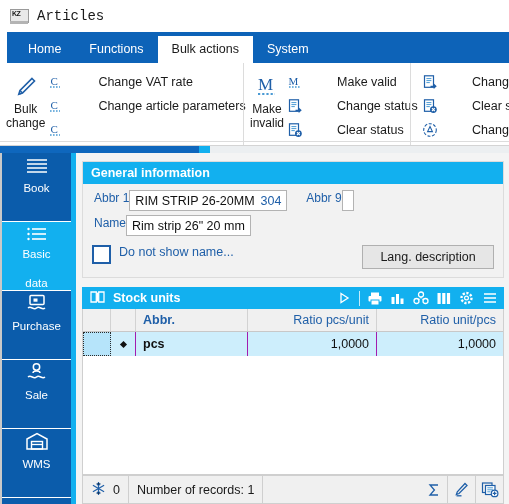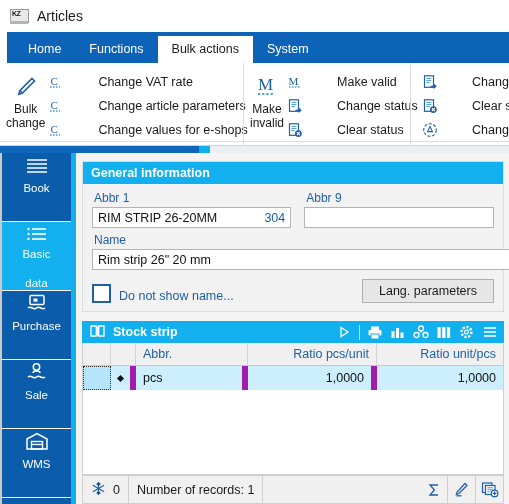--- a/index.html
+++ b/index.html
@@ -11,21 +11,21 @@
   }
   .app{position:relative;width:509px;height:504px;overflow:hidden;background:#f0f0f0;}
 
   
   .titlebar{height:32px;background:#ffffff;display:flex;align-items:center;padding-left:10px;gap:9px;
             border-bottom:0px solid #fff;}
   .app-icon{width:18px;height:15px;position:relative;flex:0 0 auto;}
   .app-icon .box{position:absolute;left:0;top:0;width:17px;height:12px;background:#e9e9e9;border:1px solid #9a9a9a;}
   .app-icon .kz{position:absolute;left:2px;top:1px;font-size:7px;font-weight:bold;color:#1a1a1a;letter-spacing:-.5px;}
   .app-icon .bar{position:absolute;left:0;bottom:0;width:18px;height:3px;background:#b4b4b4;}
-  .title-text{font-size:14px;color:#1a1a1a;}
+  .title-text{font-size:14px;color:#1a1a1a;font-family:Liberation Mono, monospace;}
 
   
   .tabbar{height:31px;background:#0d63b8;display:flex;align-items:flex-end;padding-left:14px;position:relative;}
   .tabbar:before{content:"";position:absolute;left:0;top:0;width:7px;height:31px;background:#ffffff;}
   .tab{height:27px;line-height:27px;padding:0 14px;font-size:12.5px;color:#ffffff;cursor:default;white-space:nowrap;}
   .tab.active{background:#ffffff;color:#1a1a1a;font-weight:normal;}
 
   
   .ribbon{height:82px;background:#ffffff;display:flex;position:relative;overflow:hidden;
           border-bottom:1px solid #d4d4d4;}
@@ -65,31 +65,31 @@
   
   .content{flex:1;min-width:0;background:#f4f4f4;padding:8px 5px 0 6px;display:flex;flex-direction:column;}
 
   .panel{background:#d946ef;border:1px solid #dcdcdc;}
   .panel-head{height:22px;background:#12b0ef;color:#ffffff;font-weight:bold;font-size:12.5px;
               display:flex;align-items:center;padding:0 8px;gap:6px;}
   .panel-head .ptitle{flex:1;}
 
   .gi-body{padding:6px 9px 8px 9px;background:#f2f2f2;}
   .fieldrow{display:flex;gap:13px;}
-  .field{display:flex;flex-direction:column;}
+  .field{display:flex;flex-direction:row;}
   .flabel{font-size:12px;color:#1f5fa8;line-height:17px;padding-left:2px;}
   .input{height:21px;background:#ffffff;border:1px solid #b3b3b3;display:flex;align-items:center;
          padding:0 5px;font-size:12.5px;color:#111;box-sizing:border-box;}
   .input .val{flex:1;overflow:hidden;white-space:nowrap;}
   .input .suffix{color:#1f5fa8;font-size:12.5px;padding-left:6px;}
   .f-abbr1{width:210px;}
   .f-abbr2{width:200px;}
   .f-name{width:423px;}
 
-  .checkrow{display:flex;align-items:flex-end;margin-top:9px;}
+  .checkrow{display:flex;align-items:flex-start;margin-top:9px;}
   .chk{width:15px;height:15px;border:2px solid #1f5fa8;background:#ffffff;flex:0 0 auto;}
   .chklbl{font-size:12.5px;color:#1f5fa8;margin-left:8px;}
   .btn{margin-left:auto;height:22px;min-width:130px;background:#e6e6e6;border:1px solid #b0b0b0;
        font-size:12.5px;color:#1a1a1a;display:flex;align-items:center;justify-content:center;cursor:default;}
 
   
   .stock{margin-top:9px;display:flex;flex-direction:column;flex:1;min-height:0;}
   .stock-head{height:22px;background:#12b0ef;color:#fff;font-weight:bold;font-size:12.5px;
               display:flex;align-items:center;padding:0 4px 0 8px;gap:6px;}
   .stock-head .ptitle{flex:1;padding-left:2px;}
@@ -97,25 +97,25 @@
   .stool .ti{width:20px;height:18px;display:flex;align-items:center;justify-content:center;cursor:default;}
   .tsep{width:1px;height:15px;background:#ffffff;opacity:.75;margin:0 2px;}
 
   .grid{flex:1;min-height:0;background:#ffffff;border:1px solid #cfcfcf;border-top:none;display:flex;flex-direction:column;}
   .grid-header{display:flex;height:22px;background:#f0f0f0;border-bottom:1px solid #c8c8c8;
                font-size:12.5px;color:#1f5fa8;}
   .gh{display:flex;align-items:center;padding:0 7px;border-right:1px solid #d2d2d2;box-sizing:border-box;}
   .gh.num{justify-content:flex-end;}
   .c-sel{width:28px;flex:0 0 auto;}
   .c-ind{width:25px;flex:0 0 auto;}
-  .c-abbr{width:112px;flex:0 0 auto;}
+  .c-abbr{width:112px;flex:0 0 auto;font-weight:bold;}
   .c-r1{width:129px;flex:0 0 auto;}
   .c-r2{flex:1;min-width:0;border-right:none;}
   .grid-row{display:flex;height:24px;background:#cdeefc;font-size:12.5px;color:#111;}
-  .gc{display:flex;align-items:center;padding:0 7px;border-right:6px solid #a21caf;box-sizing:border-box;}
+  .gc{display:flex;align-items:center;padding:0 7px;border-right:1px solid #a21caf;box-sizing:border-box;}
   .gc.num{justify-content:flex-end;}
   .gc.c-r2{border-right:none;}
   .gc.c-sel{background:#b6e4fa;border:1px dotted #2b2b2b;box-sizing:border-box;}
   .gc.c-ind{justify-content:center;}
   .diamond{width:5px;height:5px;background:#111;transform:rotate(45deg);}
   .grid-fill{flex:1;background:#ffffff;}
 
   .statusbar{height:27px;background:#f0f0f0;border:1px solid #cfcfcf;border-top:1px solid #cfcfcf;
              display:flex;align-items:center;font-size:12.5px;color:#1a1a1a;}
   .sb-cell{display:flex;align-items:center;gap:7px;padding:0 8px;height:27px;border-right:1px solid #cfcfcf;}
@@ -180,21 +180,20 @@
             </span>
             <span class="lbl">Change article parameters</span>
           </div>
           <div class="smallbtn">
             <span class="ic">
               <svg width="16" height="16" viewBox="0 0 16 16">
                 <text x="2.5" y="11" font-family="Liberation Serif, serif" font-size="11" fill="#1f5fa8">C</text>
                 <path d="M2 13 h10" stroke="#4a9ad4" stroke-width="1.6" stroke-dasharray="1.6 1.4"></path>
               </svg>
             </span>
-            <span class="lbl">Change values for e-shops</span>
           </div>
         </div>
       </div>
       <div class="rgroup-label">Record</div>
     </div>
 
     <div class="rgroup" style="width:166px;">
       <div class="rgroup-content">
         <div class="bigbtn" style="width:52px;">
           <div class="glyph">
@@ -378,34 +377,34 @@
           <div class="field f-name" style="margin-top:4px;">
             <div class="flabel">Name</div>
             <div class="input">
               <span class="val">Rim strip 26" 20 mm</span>
             </div>
           </div>
 
           <div class="checkrow">
             <div class="chk"></div>
             <div class="chklbl">Do not show name...</div>
-            <div class="btn">Lang. parameters</div>
+            <div class="btn">Lang. description</div>
           </div>
         </div>
       </div>
 
       <div class="stock">
         <div class="stock-head">
           <span>
             <svg width="15" height="14" viewBox="0 0 15 14">
               <path d="M1 2h5.3v10H1zM8.7 2H14v10H8.7z" fill="none" stroke="#ffffff" stroke-width="1.3"></path>
               <path d="M7.5 2.6v9" stroke="#ffffff" stroke-width="1.2"></path>
             </svg>
           </span>
-          <span class="ptitle">Stock strip</span>
+          <span class="ptitle">Stock units</span>
           <span class="stool">
             <span class="ti">
               <svg width="14" height="14" viewBox="0 0 14 14">
                   <path d="M4 2.5 L11 7 L4 11.5 Z" fill="none" stroke="#ffffff" stroke-width="1.3"></path>
                 </svg>
             </span>
             <span class="tsep"></span>
             <span class="ti">
               <svg width="16" height="15" viewBox="0 0 16 15">
                 <rect x="4" y="1.5" width="8" height="3.5" fill="#fff"></rect>

